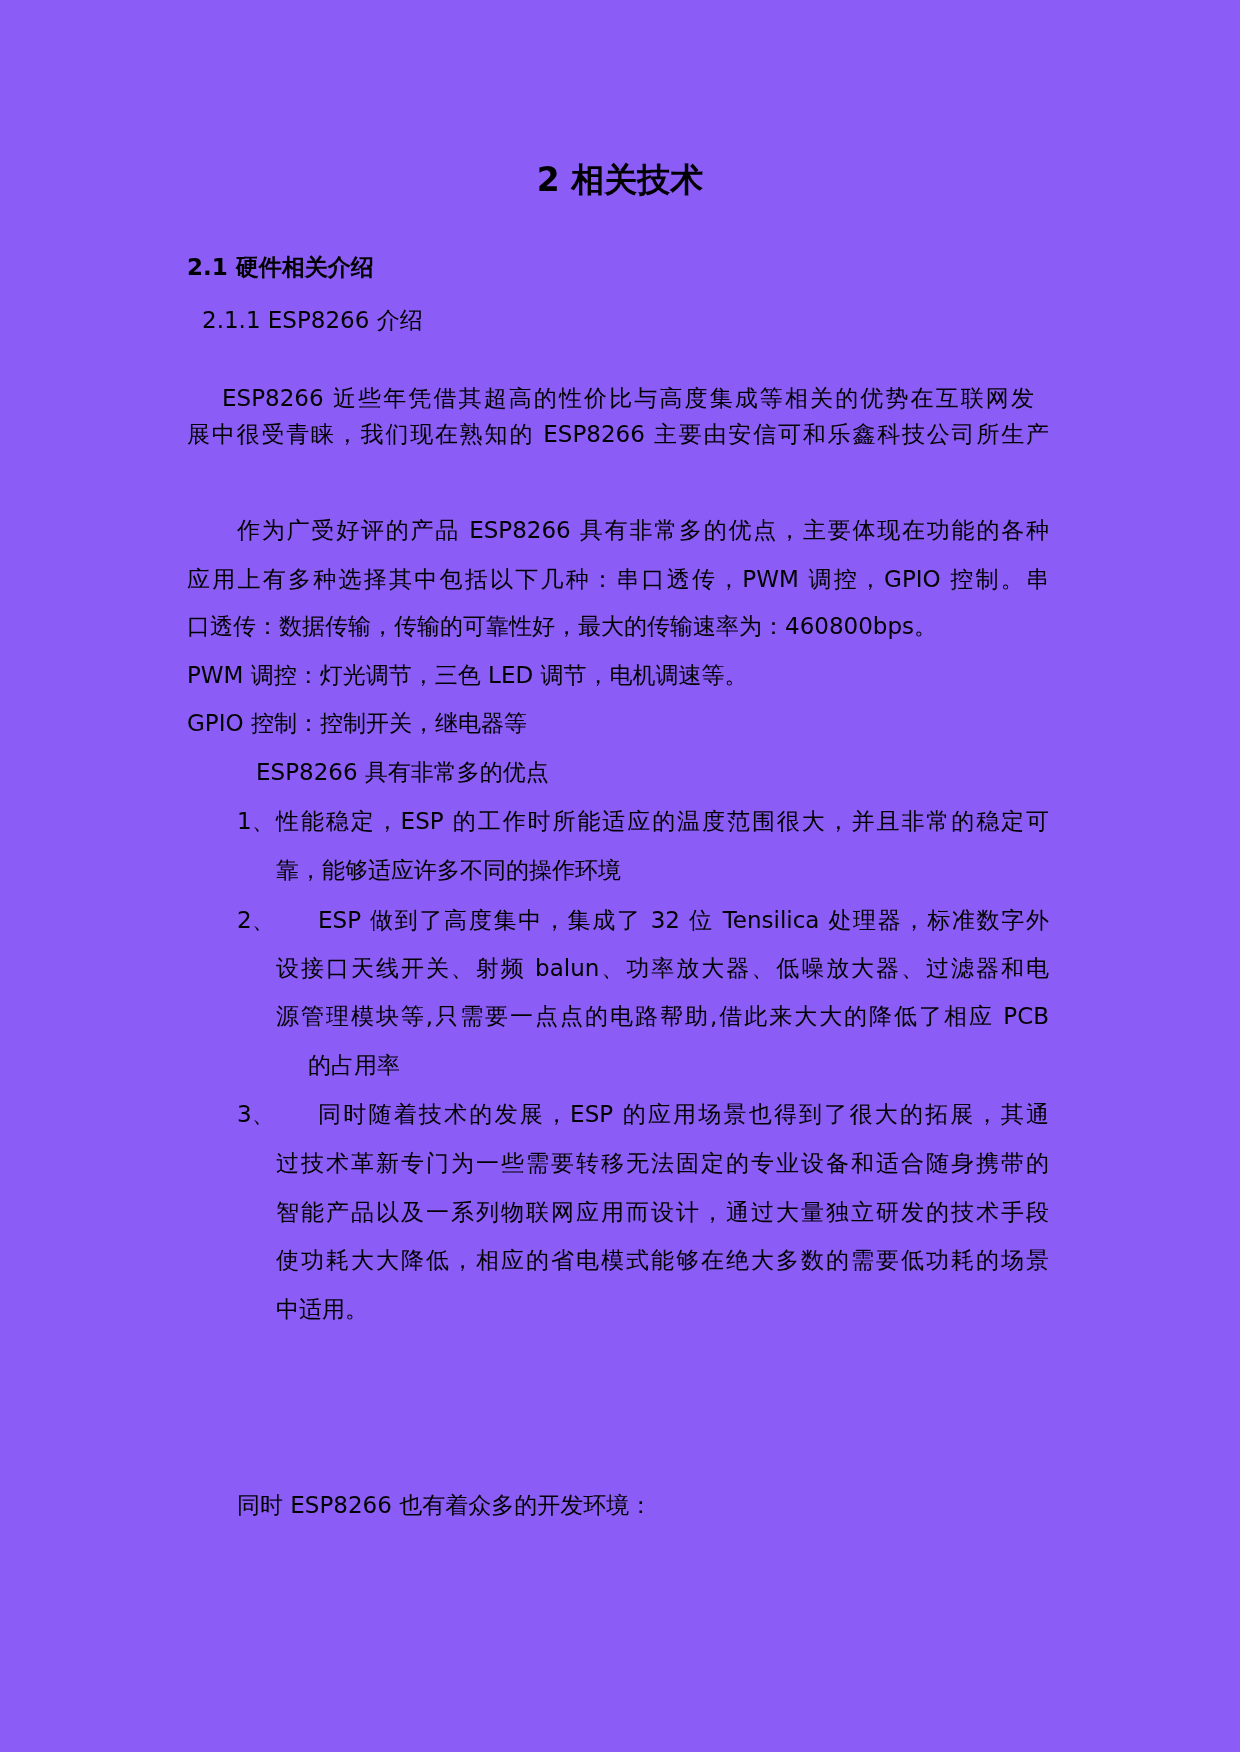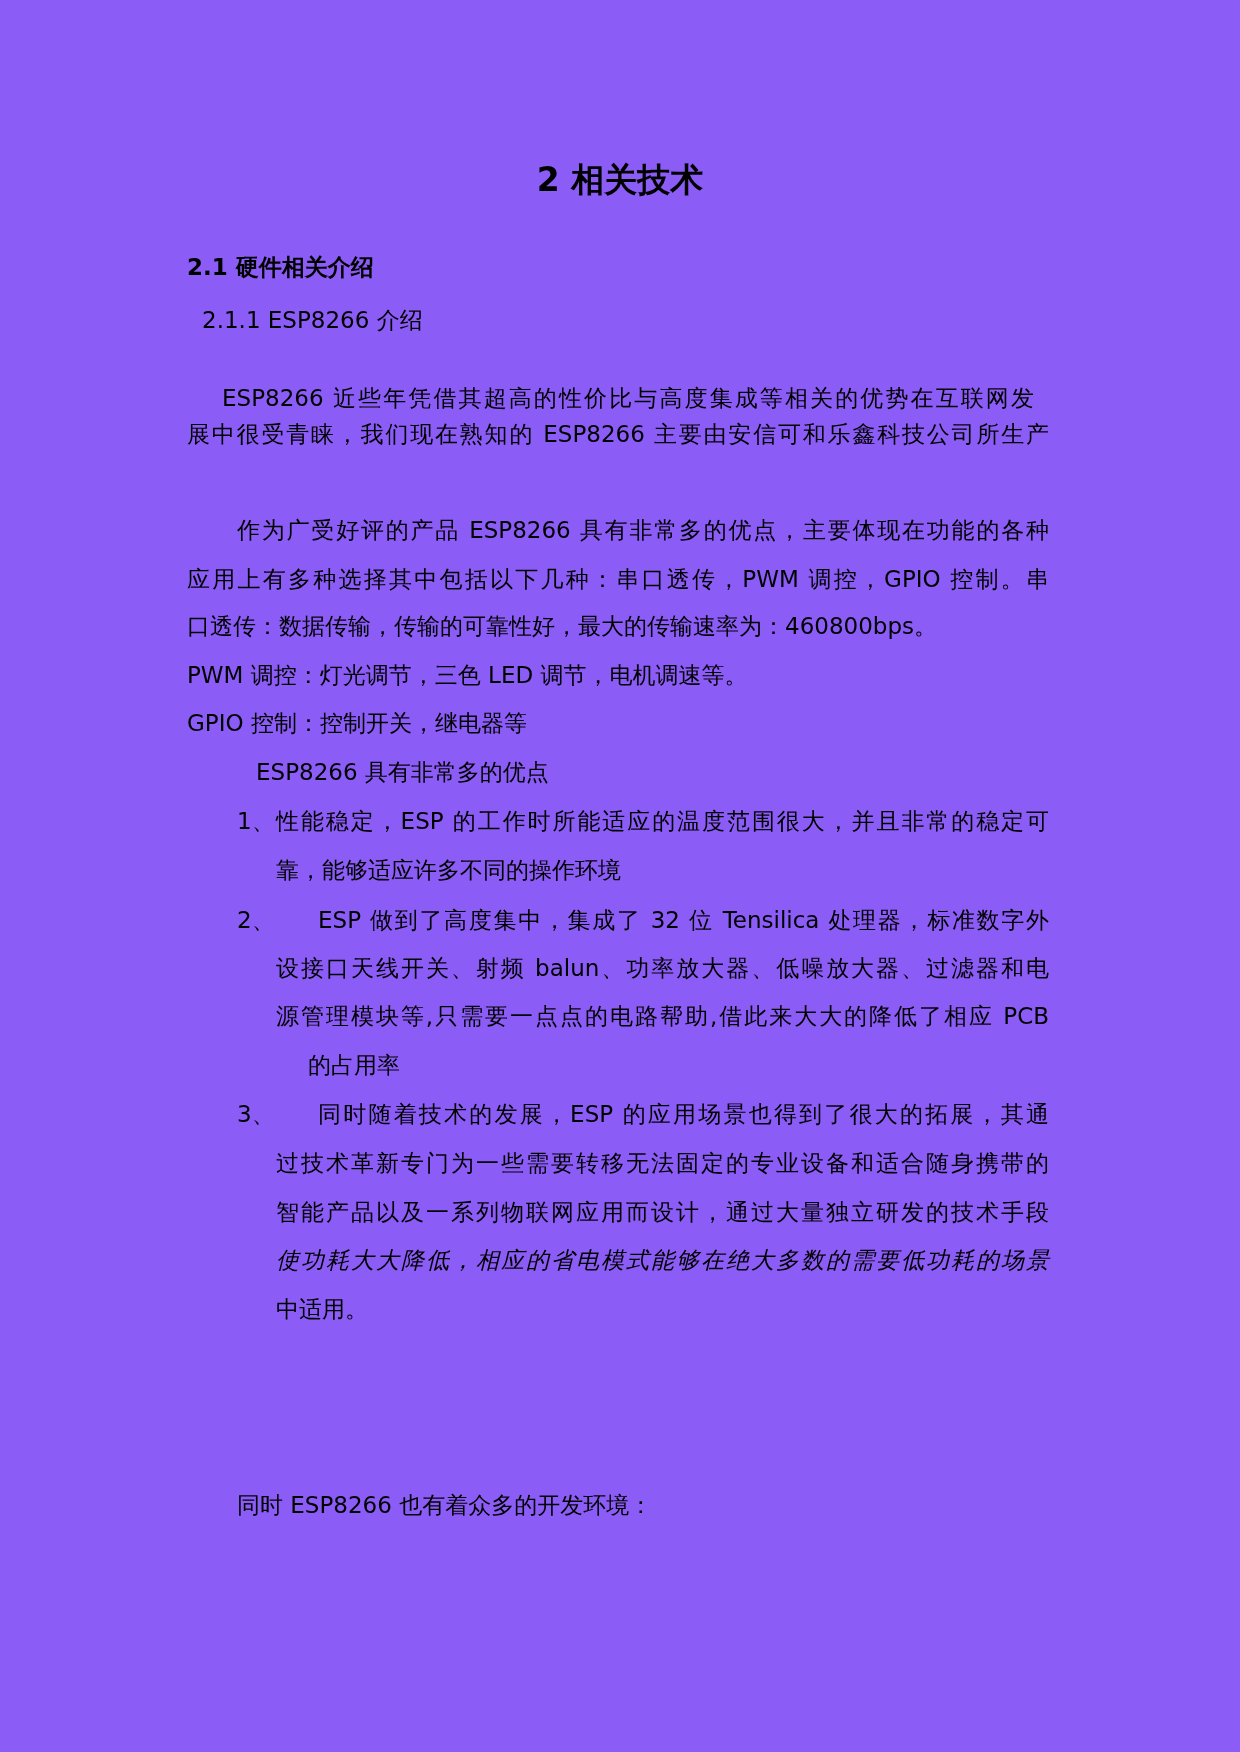--- a/index.html
+++ b/index.html
@@ -42,18 +42,18 @@
   <div class="num" style="left:237px; top:905px;">2、</div>
   <div class="line justify" style="left:318px; top:905px; width:731px;">ESP 做到了高度集中，集成了 32 位 Tensilica 处理器，标准数字外</div>
   <div class="line justify" style="left:276px; top:953px; width:773px;">设接口天线开关、射频  balun、功率放大器、低噪放大器、过滤器和电</div>
   <div class="line justify" style="left:276px; top:1001px; width:773px;">源管理模块等,只需要一点点的电路帮助,借此来大大的降低了相应 PCB</div>
   <div class="line" style="left:276px; top:1050px;margin-left:32px;">的占用率</div>
 
   <div class="num" style="left:237px; top:1099px;">3、</div>
   <div class="line justify" style="left:318px; top:1099px; width:731px;">同时随着技术的发展，ESP 的应用场景也得到了很大的拓展，其通</div>
   <div class="line justify" style="left:276px; top:1148px; width:773px;">过技术革新专门为一些需要转移无法固定的专业设备和适合随身携带的</div>
   <div class="line justify" style="left:276px; top:1197px; width:773px;">智能产品以及一系列物联网应用而设计，通过大量独立研发的技术手段</div>
-  <div class="line justify" style="left:276px; top:1245px; width:773px;font-style:italic;">使功耗大大降低，相应的省电模式能够在绝大多数的需要低功耗的场景</div>
+  <div class="line justify" style="left:276px; top:1245px; width:773px;">使功耗大大降低，相应的省电模式能够在绝大多数的需要低功耗的场景</div>
   <div class="line" style="left:276px; top:1294px;">中适用。</div>
 
   <div class="line" style="left:237px; top:1490px;">同时 ESP8266 也有着众多的开发环境：</div>
 
 </div>
 
 </body></html>

